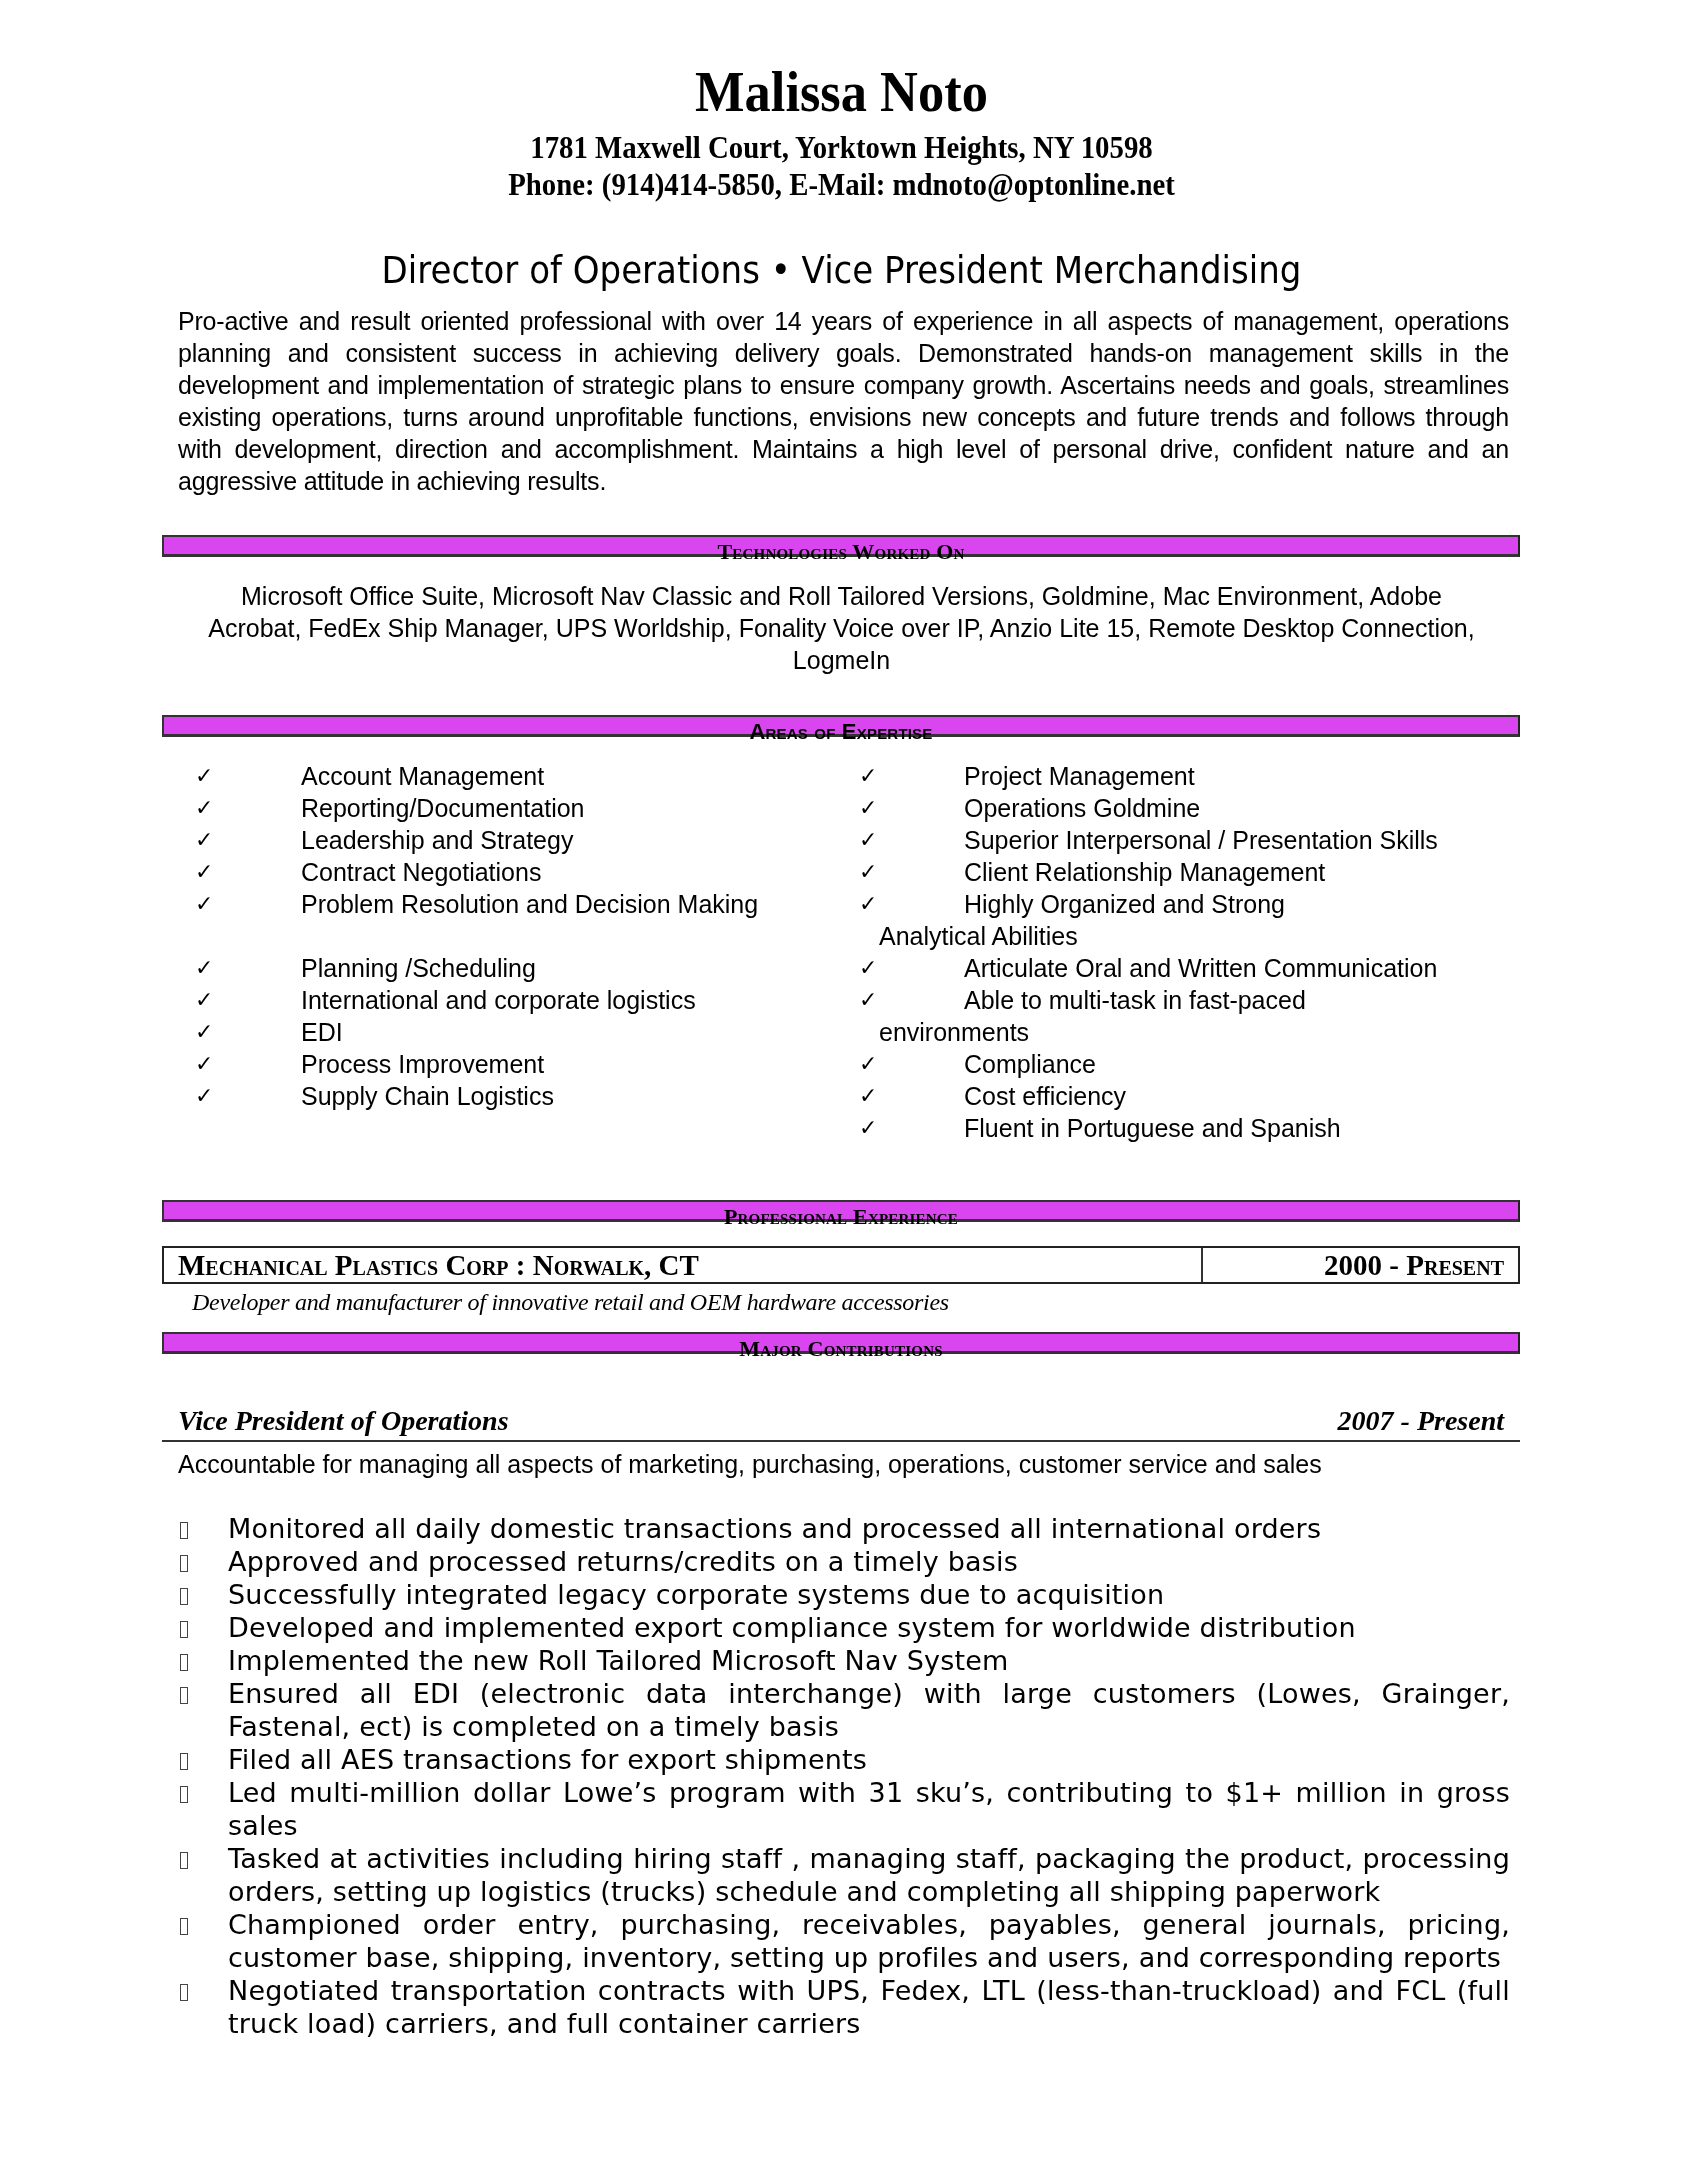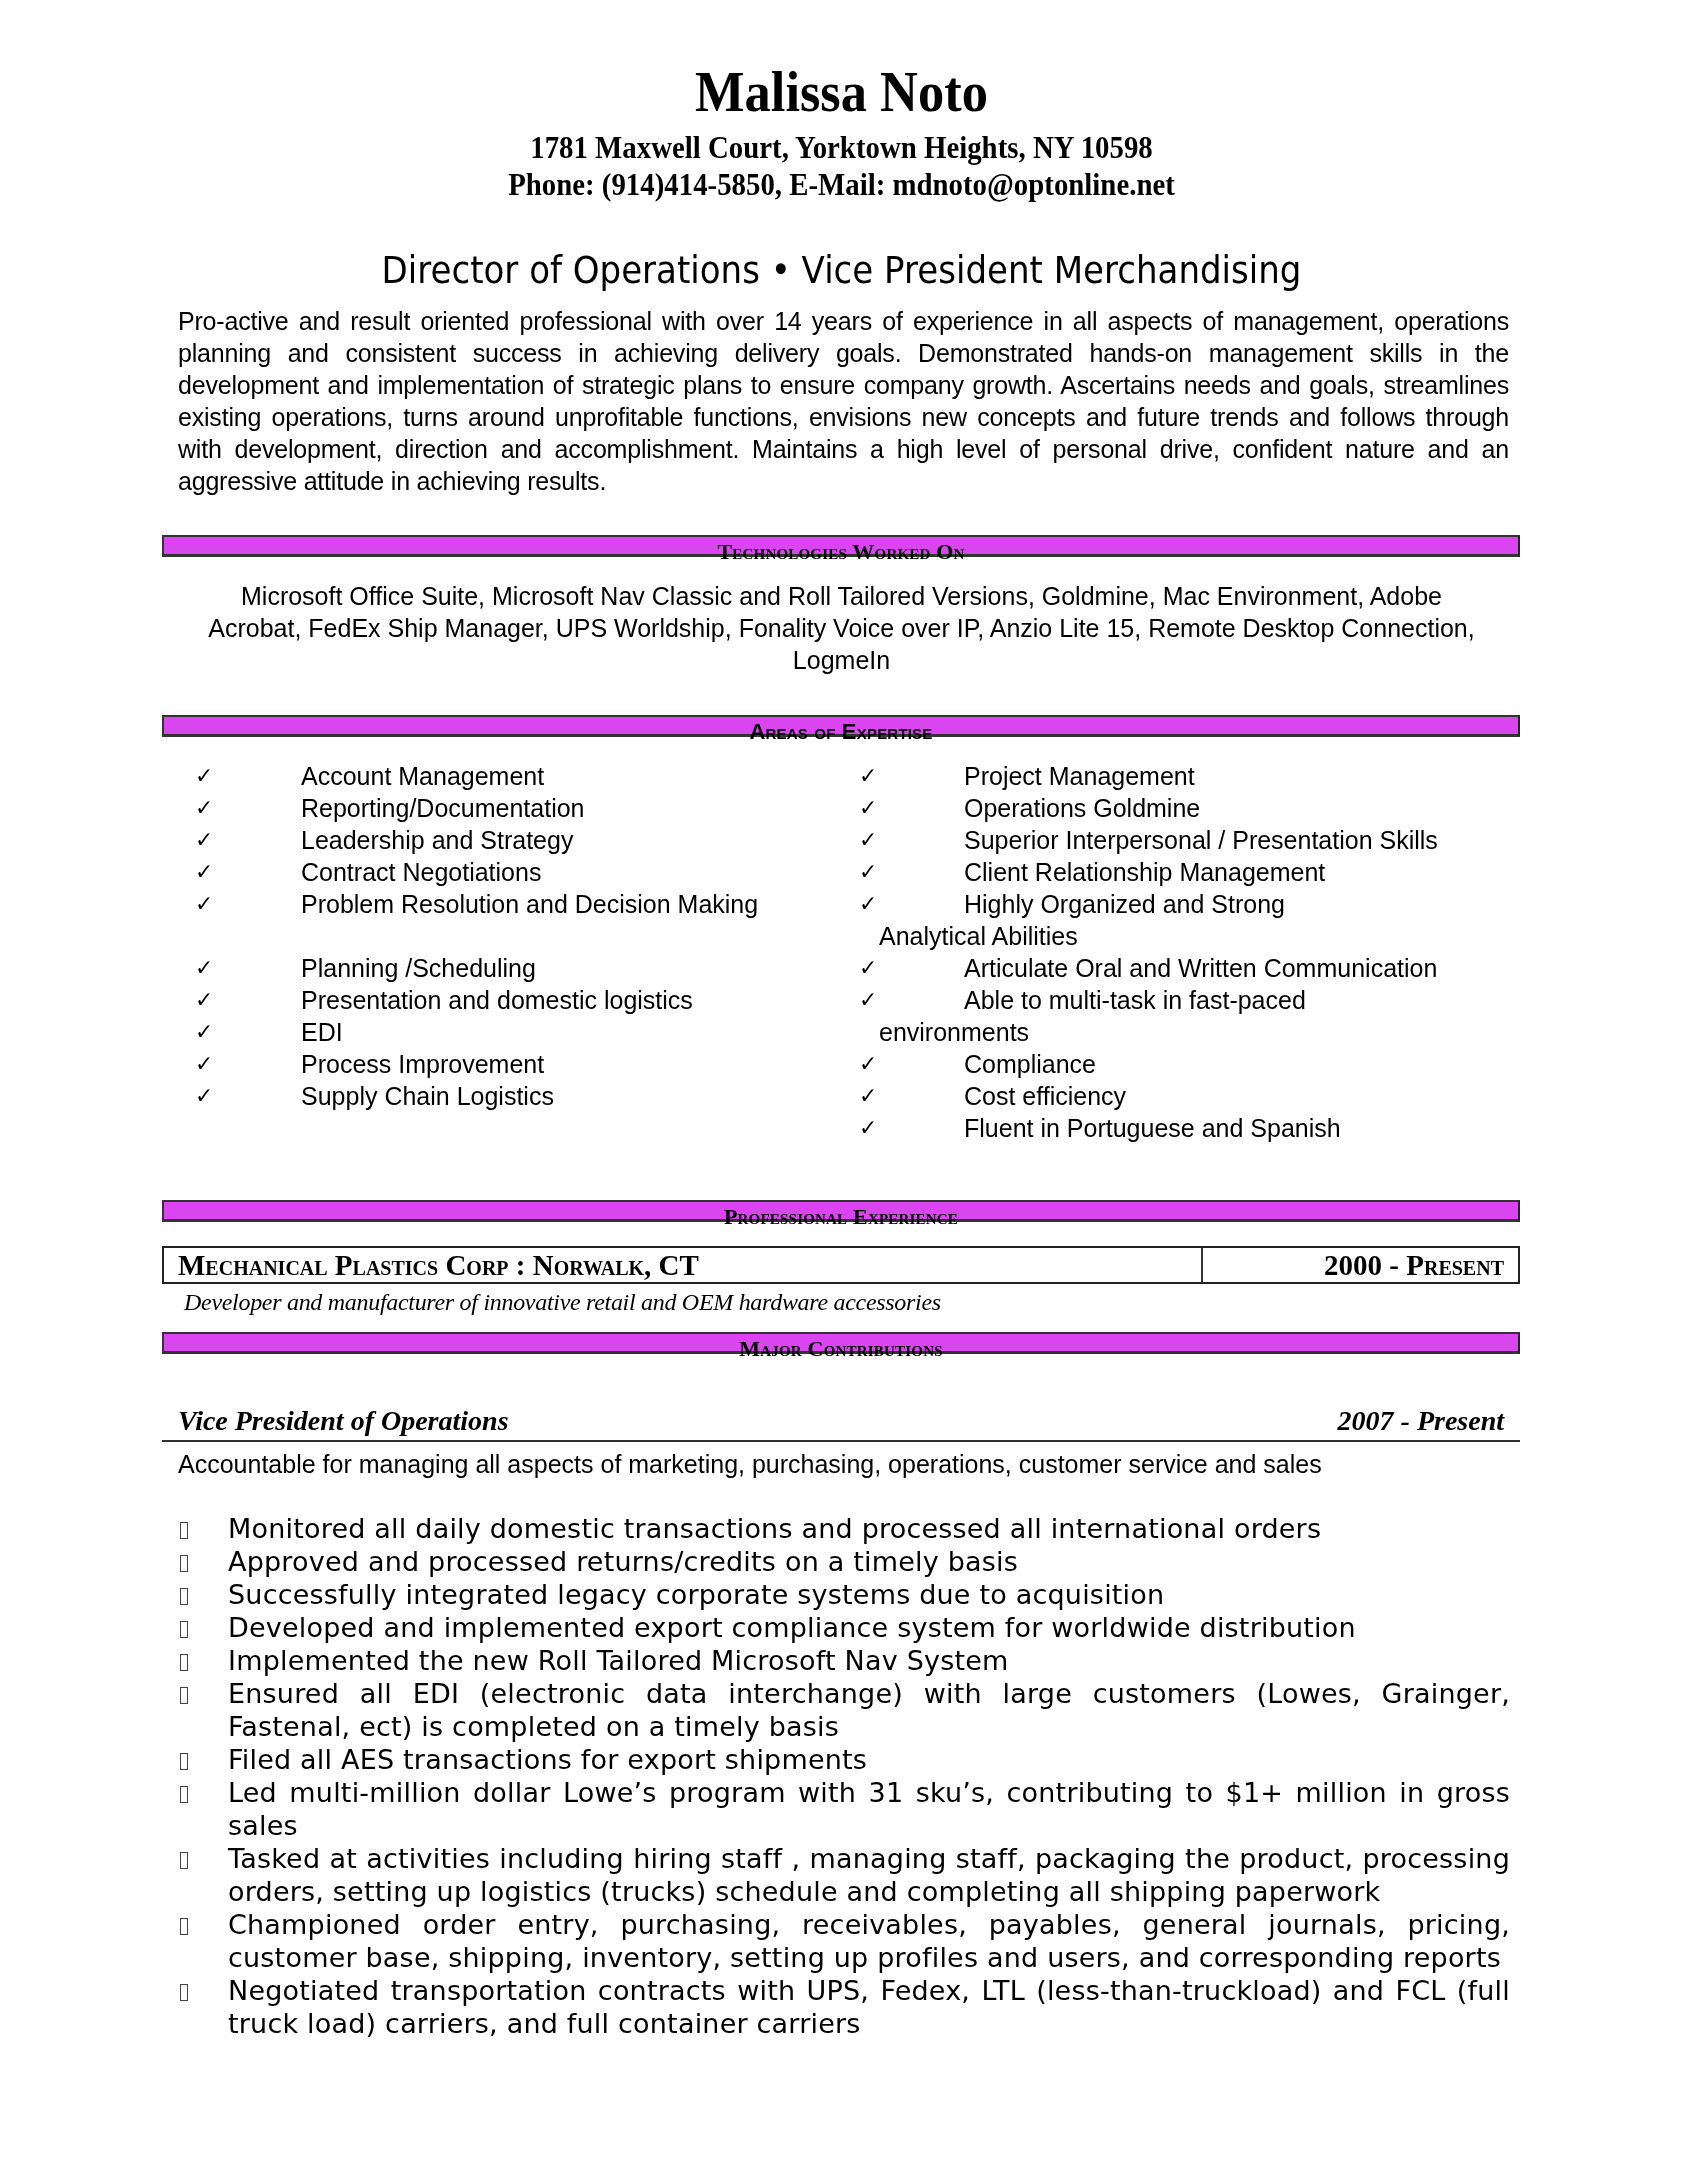--- a/index.html
+++ b/index.html
@@ -57,21 +57,21 @@
   .company-box {
     left: 162px; width: 1358px; top: 1246px; height: 38px;
     border: 2px solid #222; display: flex;
     font-family: "Liberation Serif", serif; font-weight: bold; font-size: 29px; line-height: 34px;
     font-variant: small-caps;
   }
   .company-box .cname { flex: 1; padding-left: 14px; border-right: 2px solid #333; }
   .company-box .cdate { width: 315px; text-align: right; padding-right: 14px; }
 
   .company-desc {
-    left: 184px; top: 1287px;
+    left: 192px; top: 1287px;
     font-family: "Liberation Serif", serif; font-style: italic; font-size: 24px; line-height: 30px;
     letter-spacing: -0.3px;
   }
 
   .role-row {
     left: 162px; width: 1358px; top: 1404px; height: 38px;
     border-bottom: 2px solid #333;
     font-family: "Liberation Serif", serif; font-style: italic; font-weight: bold; font-size: 28px; line-height: 34px;
     display: flex; justify-content: space-between; padding: 0 16px;
   }
@@ -130,21 +130,21 @@
       <span class="chk">✓</span>
       <span class="txt">Problem Resolution and Decision Making</span>
     </div>
   <div class="gap"></div>
   <div class="exp-item">
       <span class="chk">✓</span>
       <span class="txt">Planning /Scheduling</span>
     </div>
   <div class="exp-item">
       <span class="chk">✓</span>
-      <span class="txt">Presentation and domestic logistics</span>
+      <span class="txt">International and corporate logistics</span>
     </div>
   <div class="exp-item">
       <span class="chk">✓</span>
       <span class="txt">EDI</span>
     </div>
   <div class="exp-item">
       <span class="chk">✓</span>
       <span class="txt">Process Improvement</span>
     </div>
   <div class="exp-item">

